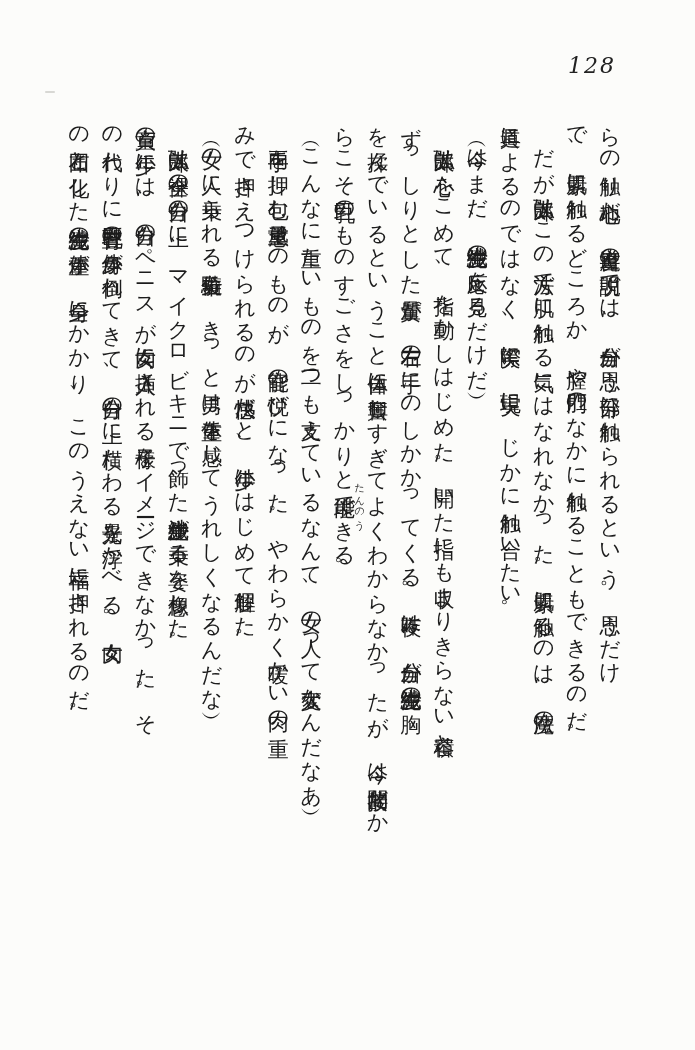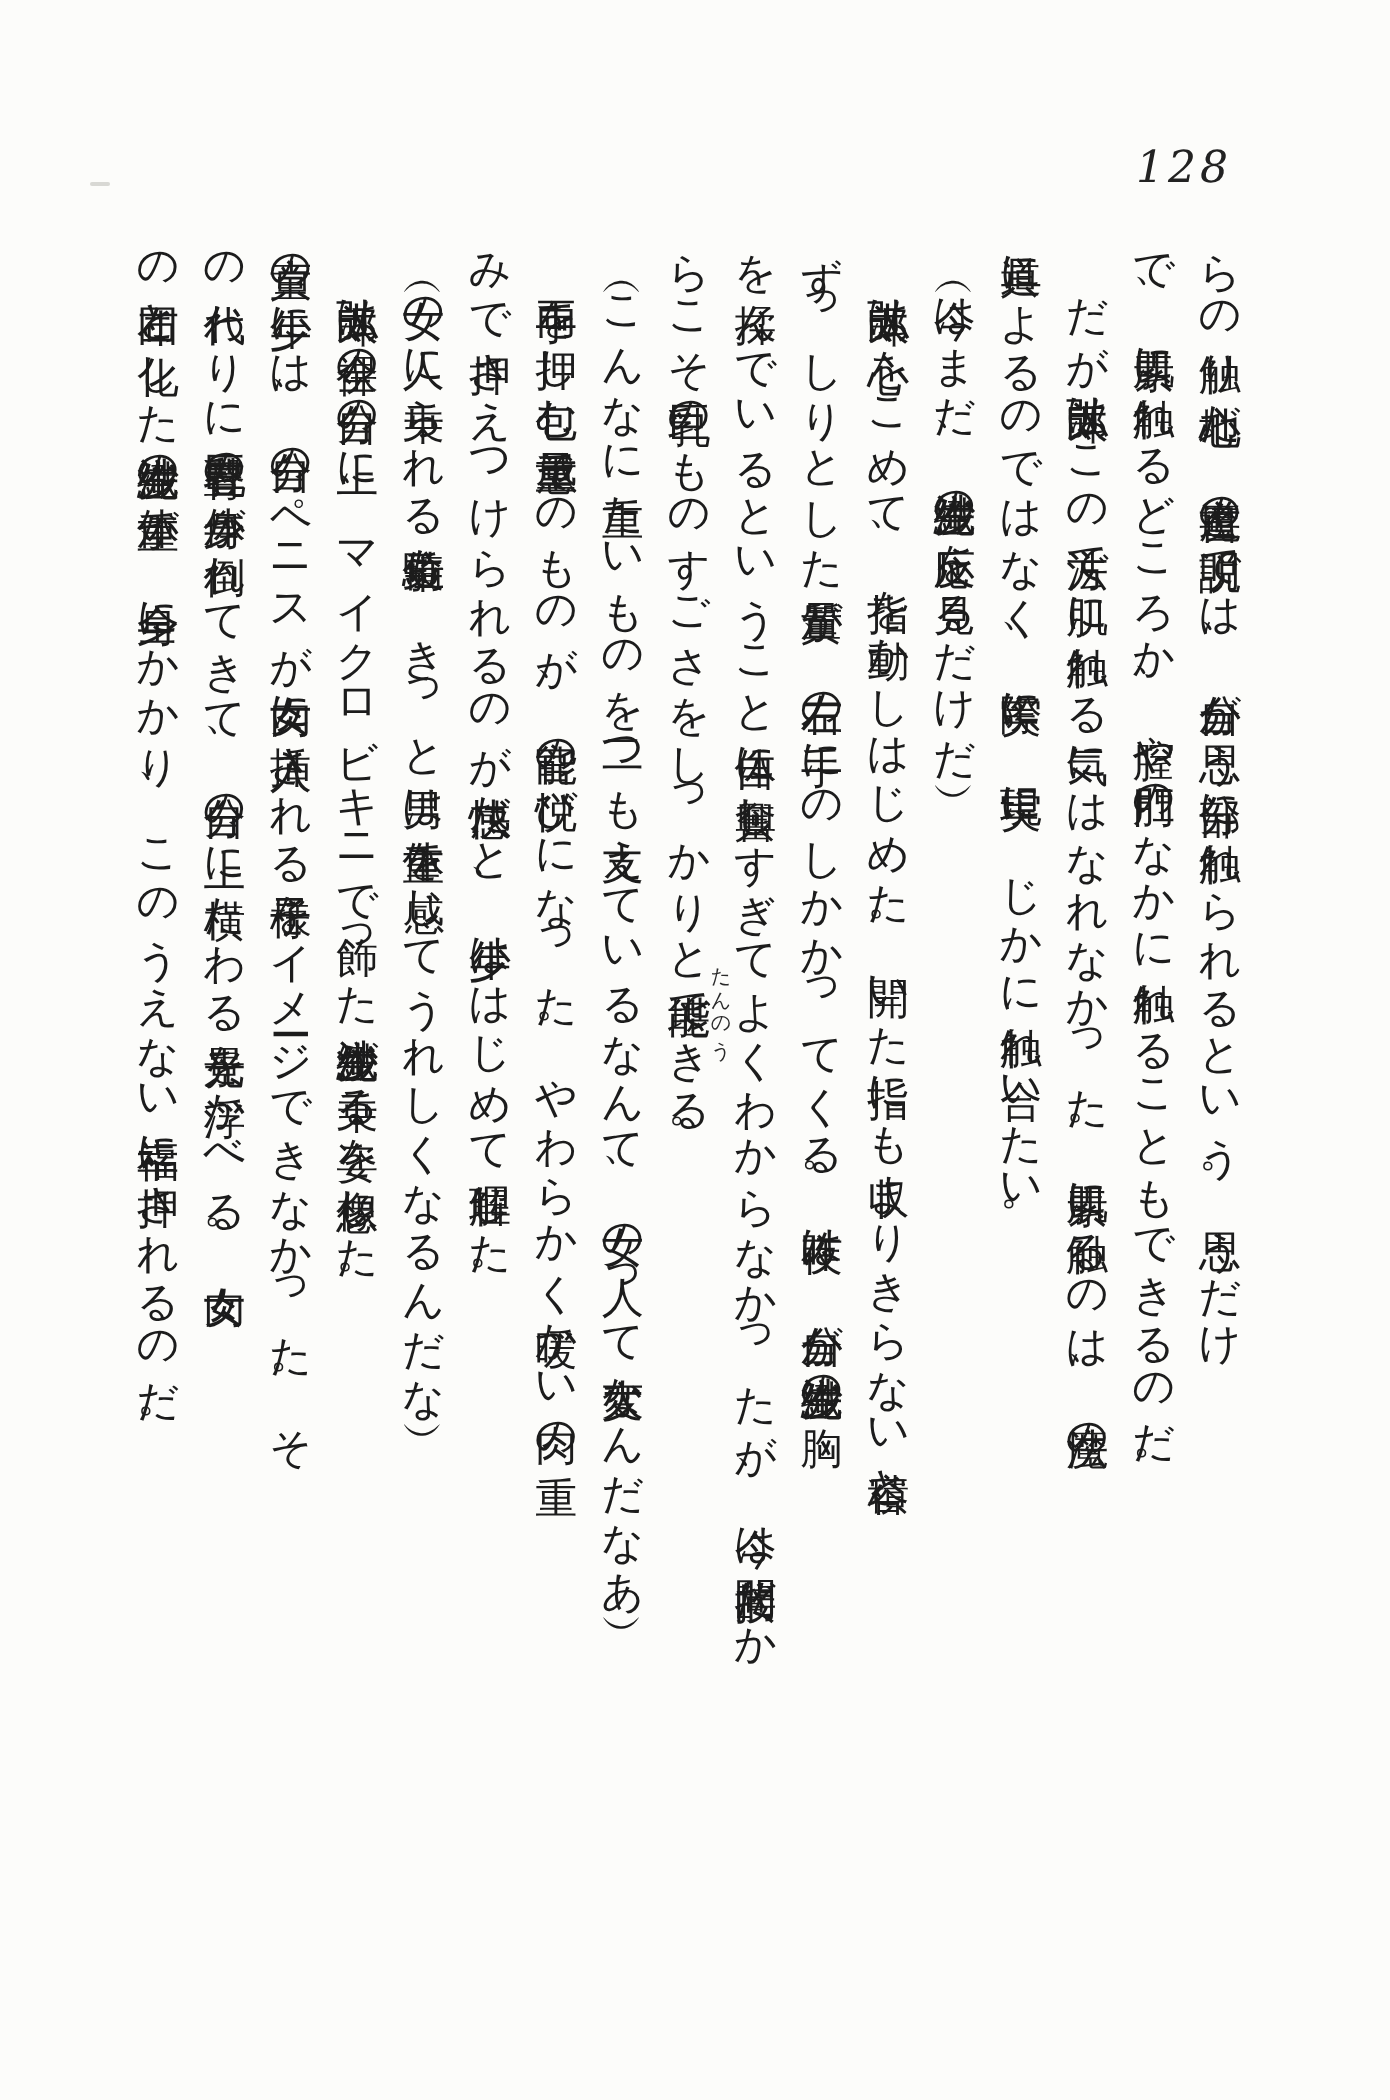--- a/index.html
+++ b/index.html
@@ -12,21 +12,21 @@
     width: 695px;
     height: 1050px;
     background: #fcfcfa;
     overflow: hidden;
     font-family: "DejaVu Serif", "Liberation Serif", serif;
     color: #1c1c1c;
   }
   
   #page-number {
     position: absolute;
-    top: 72px;
+    top: 53px;
     left: 568px;
     font-size: 22px;
     font-style: italic;
     letter-spacing: 2px;
     color: #222;
   }
   
   #text-block {
     position: absolute;
     top: 112px;

